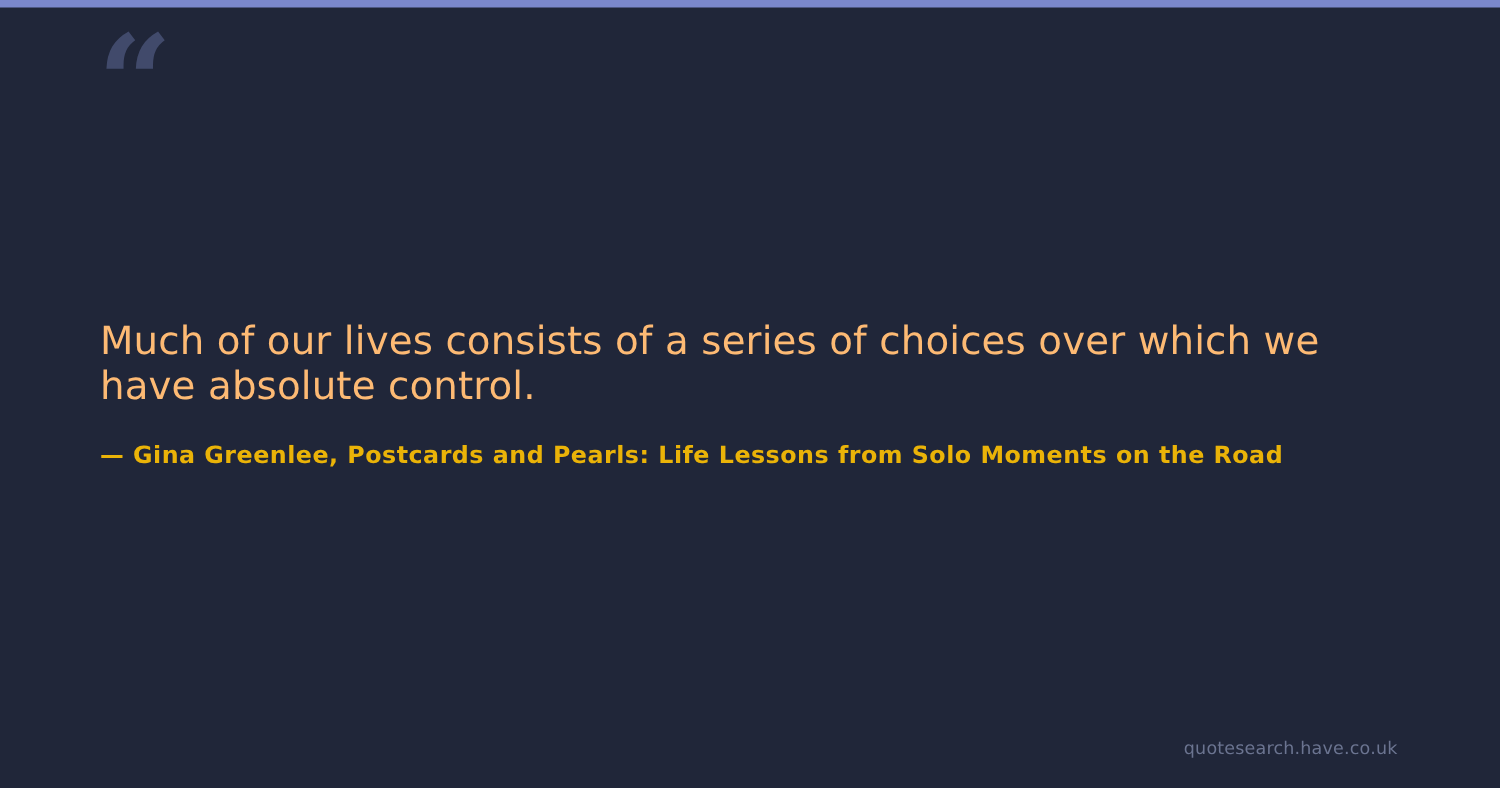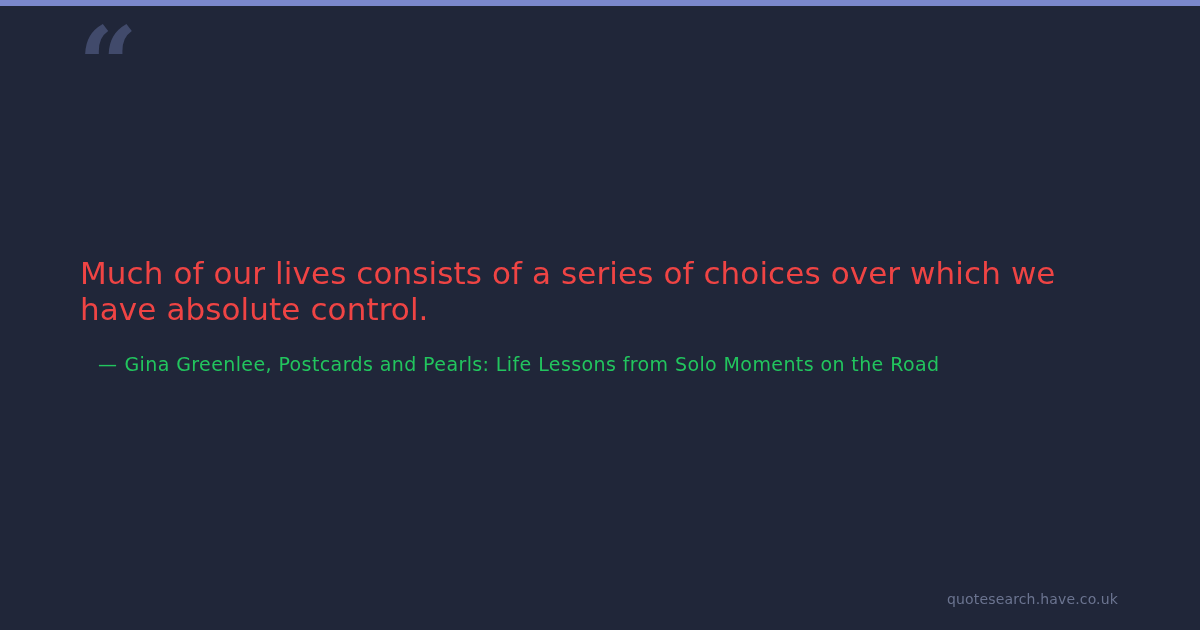--- a/index.html
+++ b/index.html
@@ -58,34 +58,33 @@
     height: 630px;
     display: flex;
     flex-direction: column;
     justify-content: center;
   }
 
   .quote-text {
     font-size: 31px;
     line-height: 36px;
     font-weight: 400;
-    color: #ef4444;
+    color: #fdba74;
     letter-spacing: 0.1px;
     max-width: 1010px;
   }
 
   .attribution {
     margin-top: 25px;
     font-size: 19px;
     line-height: 24px;
-    font-weight: 400;
-    color: #22c55e;
+    font-weight: 700;
+    color: #eab308;
     letter-spacing: 0.4px;
     white-space: nowrap;
-    margin-left: 18px;
   }
 
   .attribution .dash {
     margin-right: 7px;
   }
 
   
   .footer {
     position: absolute;
     right: 82px;

